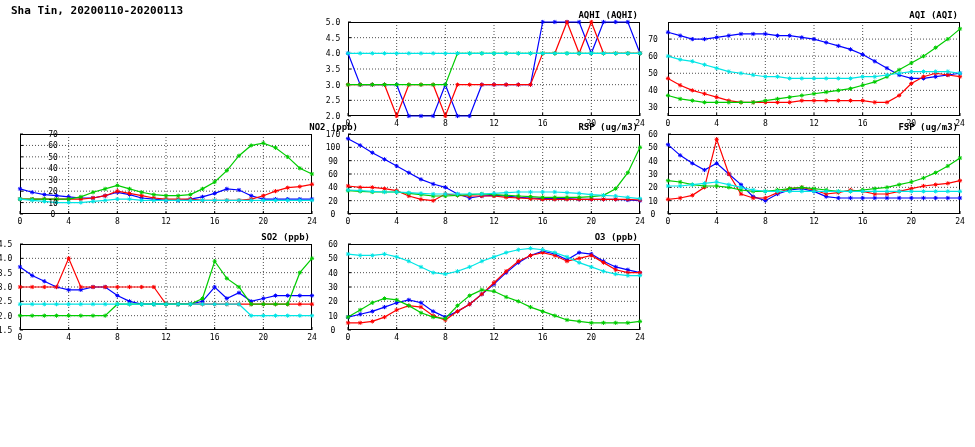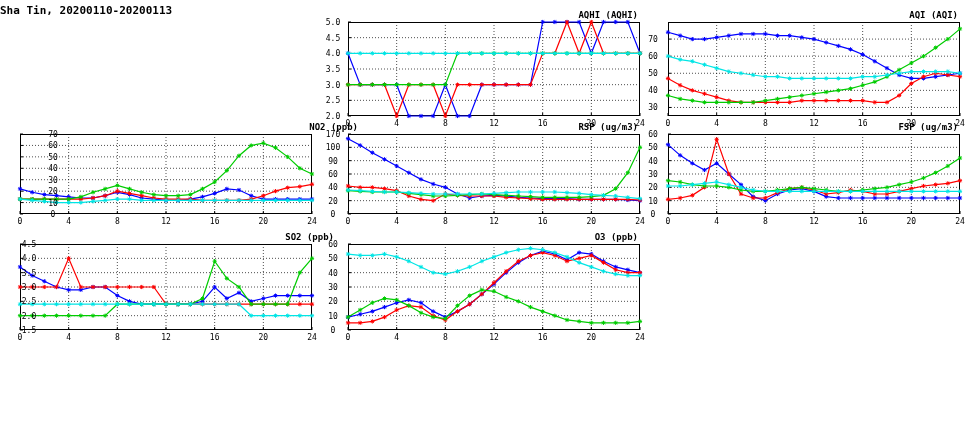--- a/index.html
+++ b/index.html
@@ -1,17 +1,17 @@
 <!DOCTYPE html>
 <html><head>
 <meta charset="utf-8">
 <style>
   html,body{margin:0;padding:0;background:#ffffff;}
   body{width:975px;height:447px;position:relative;font-family:"DejaVu Sans",sans-serif;}
-  #title{position:absolute;left:0;top:4px;font-family:"DejaVu Sans Mono",monospace;font-size:11px;font-weight:bold;color:#000;white-space:nowrap;text-align:right;}
+  #title{position:absolute;left:11px;top:4px;font-family:"DejaVu Sans Mono",monospace;font-size:11px;font-weight:bold;color:#000;white-space:nowrap;text-align:right;}
   .panel{position:absolute;text-decoration:underline;}
   .plotbox{position:absolute;border:1px solid #000;box-sizing:border-box;background:#fff;}
   .panel-title{position:absolute;font-family:"DejaVu Sans Mono",monospace;font-size:9px;font-weight:bold;color:#000;right:2px;top:-12px;white-space:nowrap;}
   .ticklabel{position:absolute;font-family:"DejaVu Sans Mono",monospace;font-size:8px;color:#000;white-space:nowrap;}
   .xlab{transform:translateX(-50%);}
   .ylab{transform:translateY(-50%);text-align:center;}
   svg{position:absolute;left:0;top:0;overflow:visible;}
 </style>
 </head>
 <body>
@@ -751,21 +751,21 @@
       <div class="ticklabel xlab" style="left: 243.333px; top: 83px;">20</div>
       <div class="ticklabel xlab" style="left: 292px; top: 83px;">24</div>
       <div class="ticklabel ylab" style="right: 295px; top: 80px; width: 24px;">0</div>
       <div class="ticklabel ylab" style="right: 295px; top: 66.6667px; width: 24px;">10</div>
       <div class="ticklabel ylab" style="right: 295px; top: 53.3333px; width: 24px;">20</div>
       <div class="ticklabel ylab" style="right: 295px; top: 40px; width: 24px;">30</div>
       <div class="ticklabel ylab" style="right: 295px; top: 26.6667px; width: 24px;">40</div>
       <div class="ticklabel ylab" style="right: 295px; top: 13.3333px; width: 24px;">50</div>
       <div class="ticklabel ylab" style="right: 295px; top: 0px; width: 24px;">60</div>
     </div>
-    <div class="panel" style="left: 20px; top: 244px; width: 292px; height: 86px; padding-left: 24px;">
+    <div class="panel" style="left: 20px; top: 244px; width: 292px; height: 86px;">
       <div class="plotbox" style="left: 0px; top: 0px; width: 292px; height: 86px;"></div>
       <div class="panel-title">SO2 (ppb)</div>
       <svg width="292" height="86">
         <line x1="48.666666666666664" x2="48.666666666666664" y1="0" y2="86" stroke="#000000" stroke-width="0.7" stroke-dasharray="1,2"></line>
         <line x1="97.33333333333333" x2="97.33333333333333" y1="0" y2="86" stroke="#000000" stroke-width="0.7" stroke-dasharray="1,2"></line>
         <line x1="146" x2="146" y1="0" y2="86" stroke="#000000" stroke-width="0.7" stroke-dasharray="1,2"></line>
         <line x1="194.66666666666666" x2="194.66666666666666" y1="0" y2="86" stroke="#000000" stroke-width="0.7" stroke-dasharray="1,2"></line>
         <line x1="243.33333333333334" x2="243.33333333333334" y1="0" y2="86" stroke="#000000" stroke-width="0.7" stroke-dasharray="1,2"></line>
         <line y1="71.66666666666667" y2="71.66666666666667" x1="0" x2="292" stroke="#000000" stroke-width="0.7" stroke-dasharray="1,2"></line>
         <line y1="57.333333333333336" y2="57.333333333333336" x1="0" x2="292" stroke="#000000" stroke-width="0.7" stroke-dasharray="1,2"></line>

